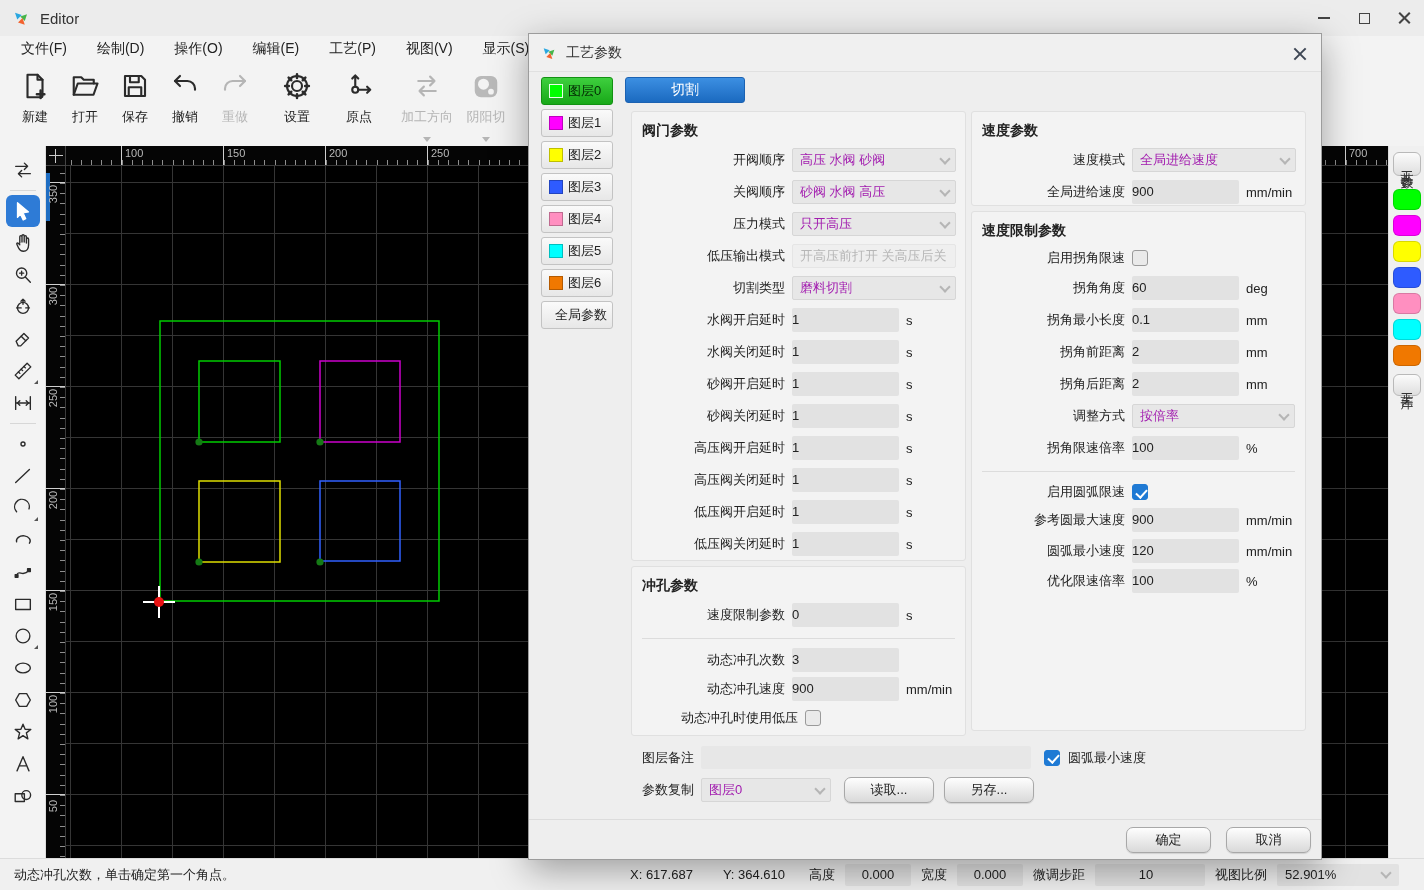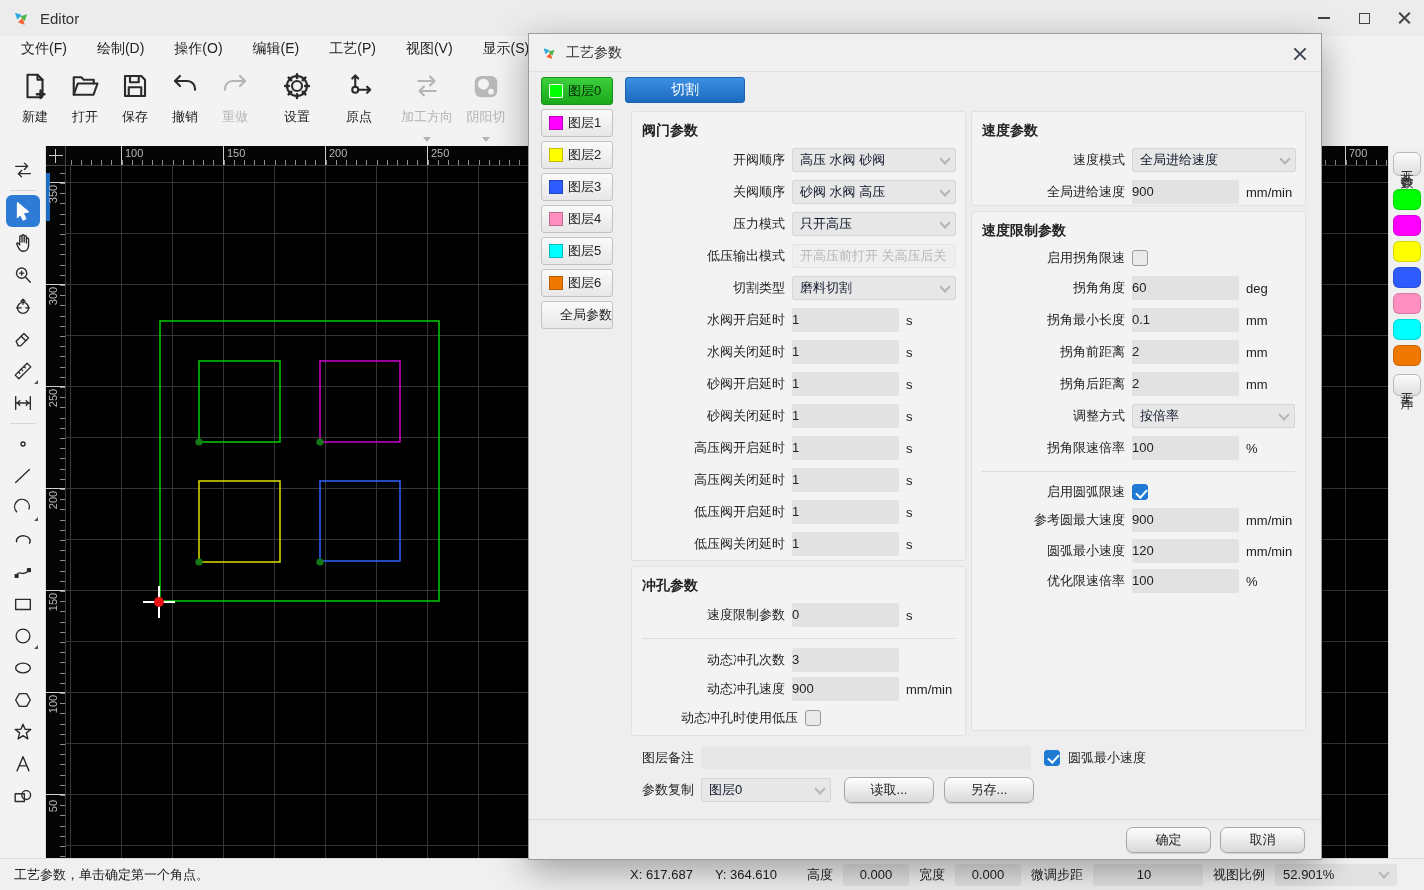--- a/index.html
+++ b/index.html
@@ -86,28 +86,28 @@
   .dlg-titlebar .logo{width:16px;height:16px;margin-right:9px}
   .dlg-title{font-size:14px;color:#333}
   .dlg-close{position:absolute;right:10px;top:9px;width:22px;height:22px}
   .dlg-close::before,.dlg-close::after{content:"";position:absolute;left:3px;top:10px;width:16px;height:2px;background:#3d4654}
   .dlg-close::before{transform:rotate(45deg)}.dlg-close::after{transform:rotate(-45deg)}
 
   .ltab{position:absolute;left:12px;width:72px;height:28px;border:1px solid #c3c3c3;border-radius:3px;background:linear-gradient(#fafafa,#e7e7e7);display:flex;align-items:center;padding-left:7px;gap:5px;font-size:13px;color:#222}
   .ltab .sw{width:14px;height:14px;border:1px solid rgba(0,0,0,.25);flex:0 0 auto}
   .ltab.active{background:linear-gradient(#3ecf3e,#18a818);border-color:#129112;color:#032903}
   .ltab.active .sw{border-color:#e8ffe8}
-  .ltab.global{justify-content:flex-end;padding-left:8px}
+  .ltab.global{justify-content:center;padding-left:8px}
   .cut-tab{position:absolute;left:96px;top:43px;width:120px;height:26px;background:linear-gradient(#3c8fe2,#1b6ac0);border:1px solid #1b62b2;border-radius:3px;color:#fff;font-size:14px;display:flex;align-items:center;justify-content:center}
 
   .panel{position:absolute;background:#f3f3f3;border:1px solid #e0e0e0;border-radius:3px;padding:6px 10px 16px 10px}
   .ptitle{font-size:14px;font-weight:bold;color:#222;height:26px;line-height:24px}
   .frow{display:flex;align-items:center;height:32px}
   .flabel{width:150px;text-align:right;padding-right:7px;font-size:13px;color:#222;flex:0 0 auto;white-space:nowrap}
-  .fselect{width:164px;height:24px;background:#e7e7e7;border:1px solid #d6d6d6;border-radius:2px;position:relative;font-size:13px;color:#0f172a;line-height:22px;padding:0 18px 0 7px;white-space:nowrap;overflow:hidden;flex:0 0 auto}
+  .fselect{width:164px;height:24px;background:#e7e7e7;border:1px solid #d6d6d6;border-radius:2px;position:relative;font-size:13px;color:#a21caf;line-height:22px;padding:0 18px 0 7px;white-space:nowrap;overflow:hidden;flex:0 0 auto}
   .fselect .chev{position:absolute;right:6px;top:6px}
   .fselect.disabled{color:#b6b6b6;background:#efefef;border-color:#e5e5e5}
   .finput{width:107px;height:24px;background:#e2e2e2;border-radius:2px;font-size:13px;color:#222;line-height:24px;text-align:left;padding-right:8px;flex:0 0 auto}
   .funit{margin-left:7px;font-size:13px;color:#222;white-space:nowrap}
   .cbox{width:16px;height:16px;border:1px solid #9a9a9a;border-radius:3px;background:#eaeaea;position:relative;flex:0 0 auto}
   .cbox.checked{background:#1f7ad4;border-color:#1f7ad4}
   .cbox.checked::after{content:"";position:absolute;left:4.5px;top:1.5px;width:5px;height:9px;border-right:2px solid #fff;border-bottom:2px solid #fff;transform:rotate(42deg)}
   .cb-label{margin-left:8px;font-size:13px;color:#222}
   .sepline{height:1px;background:#dcdcdc;margin:7px 0}
   .gbtn{height:26px;border:1px solid #a8a8a8;border-radius:7px;background:linear-gradient(#fefefe,#d9d9d9);font-size:13px;color:#222;display:flex;align-items:center;justify-content:center;box-shadow:0 1px 1px rgba(0,0,0,.12)}
@@ -421,25 +421,25 @@
     <div class="cswatch" style="background: rgb(46, 91, 255);"></div>
     <div class="cswatch" style="background: rgb(255, 143, 192);"></div>
     <div class="cswatch" style="background: rgb(0, 255, 255);"></div>
     <div class="cswatch" style="background: rgb(240, 120, 0);"></div>
     <div class="vgap"></div>
     <div class="vbtn">工艺库</div>
   </div>
 </div>
 
 <div class="statusbar">
-  <span class="sb-msg">工艺参数，单击确定第一个角点。</span>
+  <span class="sb-msg">动态冲孔次数，单击确定第一个角点。</span>
   <div class="sb-right">
     <span>X: 617.687</span>
-    <span style="margin-left:12px">Y: 364.610</span>
-    <span style="margin-left:20px">高度</span>
+    <span style="margin-left:20px">Y: 364.610</span>
+    <span style="margin-left:14px">高度</span>
     <span class="sb-num sb-h">0.000</span>
     <span>宽度</span>
     <span class="sb-num sb-h">0.000</span>
     <span>微调步距</span>
     <span class="sb-num sb-step">10</span>
     <span>视图比例</span>
     <span class="sb-zoom"><span>52.901%</span><span class="chev"></span></span>
   </div>
 </div>
 
@@ -653,15 +653,15 @@
   </div>
   <div class="foot-row" style="left:110px;top:743px">
     <span class="flabel" style="width:62px">参数复制</span>
     <div class="fselect copy-select"><span>图层0</span><span class="chev"></span></div>
     <div class="gbtn" style="width:90px;margin-left:13px">读取...</div>
     <div class="gbtn" style="width:90px;margin-left:10px">另存...</div>
   </div>
   <div class="dlg-sep"></div>
   <div class="foot-row" style="left:597px;top:793px">
     <div class="gbtn" style="width:85px">确定</div>
-    <div class="gbtn" style="width:85px;margin-left:9px">取消</div>
+    <div class="gbtn" style="width:85px;margin-left:15px">取消</div>
   </div>
 </div>
 
 </body></html>

